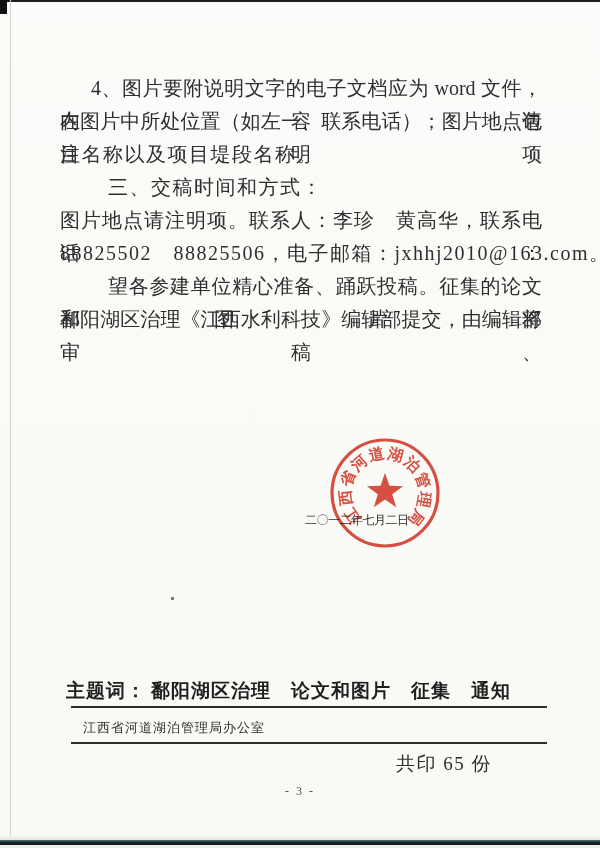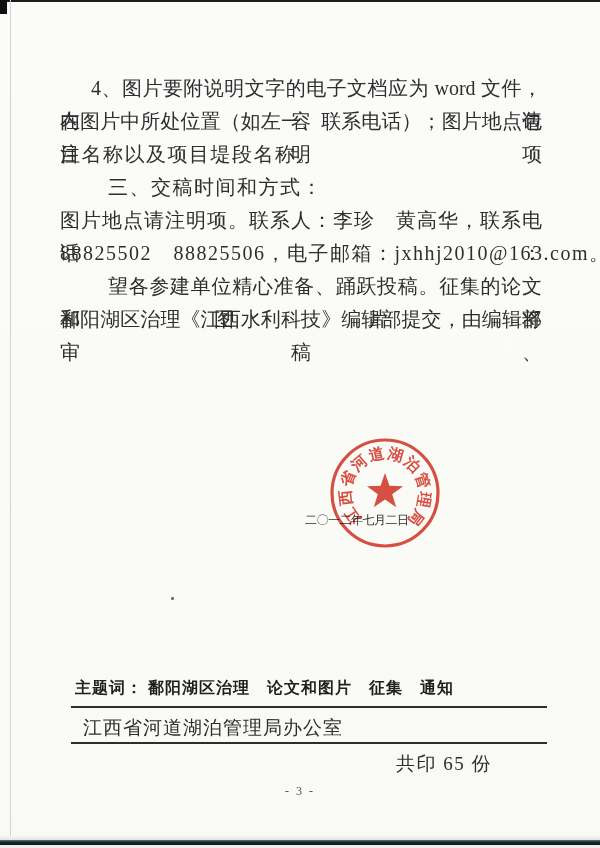--- a/index.html
+++ b/index.html
@@ -28,29 +28,29 @@
   .ind-sm { text-indent:31px; }
   .ind    { text-indent:48px; }
 
   
   .issue-date { position:absolute; left:305px; top:512px; font-size:12px;
                 letter-spacing:-0.5px; color:#2b2b2b; white-space:nowrap; }
   .seal { position:absolute; left:328px; top:436px; width:114px; height:114px;
           mix-blend-mode:multiply; opacity:.93; }
 
   
-  .subject-row { position:absolute; left:75px; top:678px; width:476px;
+  .subject-row { position:absolute; left:66px; top:678px; width:476px;
                  font-family:"Liberation Sans","DejaVu Sans",sans-serif;
-                 font-weight:700; font-size:16px; letter-spacing:1px; color:#1f1f1f; white-space:nowrap; }
+                 font-weight:700; font-size:19px; letter-spacing:1px; color:#1f1f1f; white-space:nowrap; }
   .subject-terms { margin-left:5px; }
   .rule { position:absolute; left:71px; width:476px; height:2px; background:#2d2d2d; }
   .rule1 { top:706px; }
   .rule2 { top:742px; }
   .office-row { position:absolute; left:71px; top:715px; width:476px; height:26px;
-                font-size:19px; display:flex; justify-content:space-between; }
+                font-size:13px; display:flex; justify-content:space-between; align-items:center; }
   .office-name { margin-left:12px; letter-spacing:1px; }
   .print-date  { margin-right:30px; letter-spacing:1px; }
   .copies-row  { position:absolute; left:71px; top:751px; width:476px;
                  font-size:19px; text-align:right; padding-right:0; box-sizing:border-box; }
   .copies-row span { margin-right:55px; letter-spacing:1.5px; }
   .page-number { position:absolute; left:0; top:784px; width:100%; text-align:center;
                  font-size:12px; letter-spacing:2px; color:#4d4d4d; }
 </style>
 </head>
 <body>

